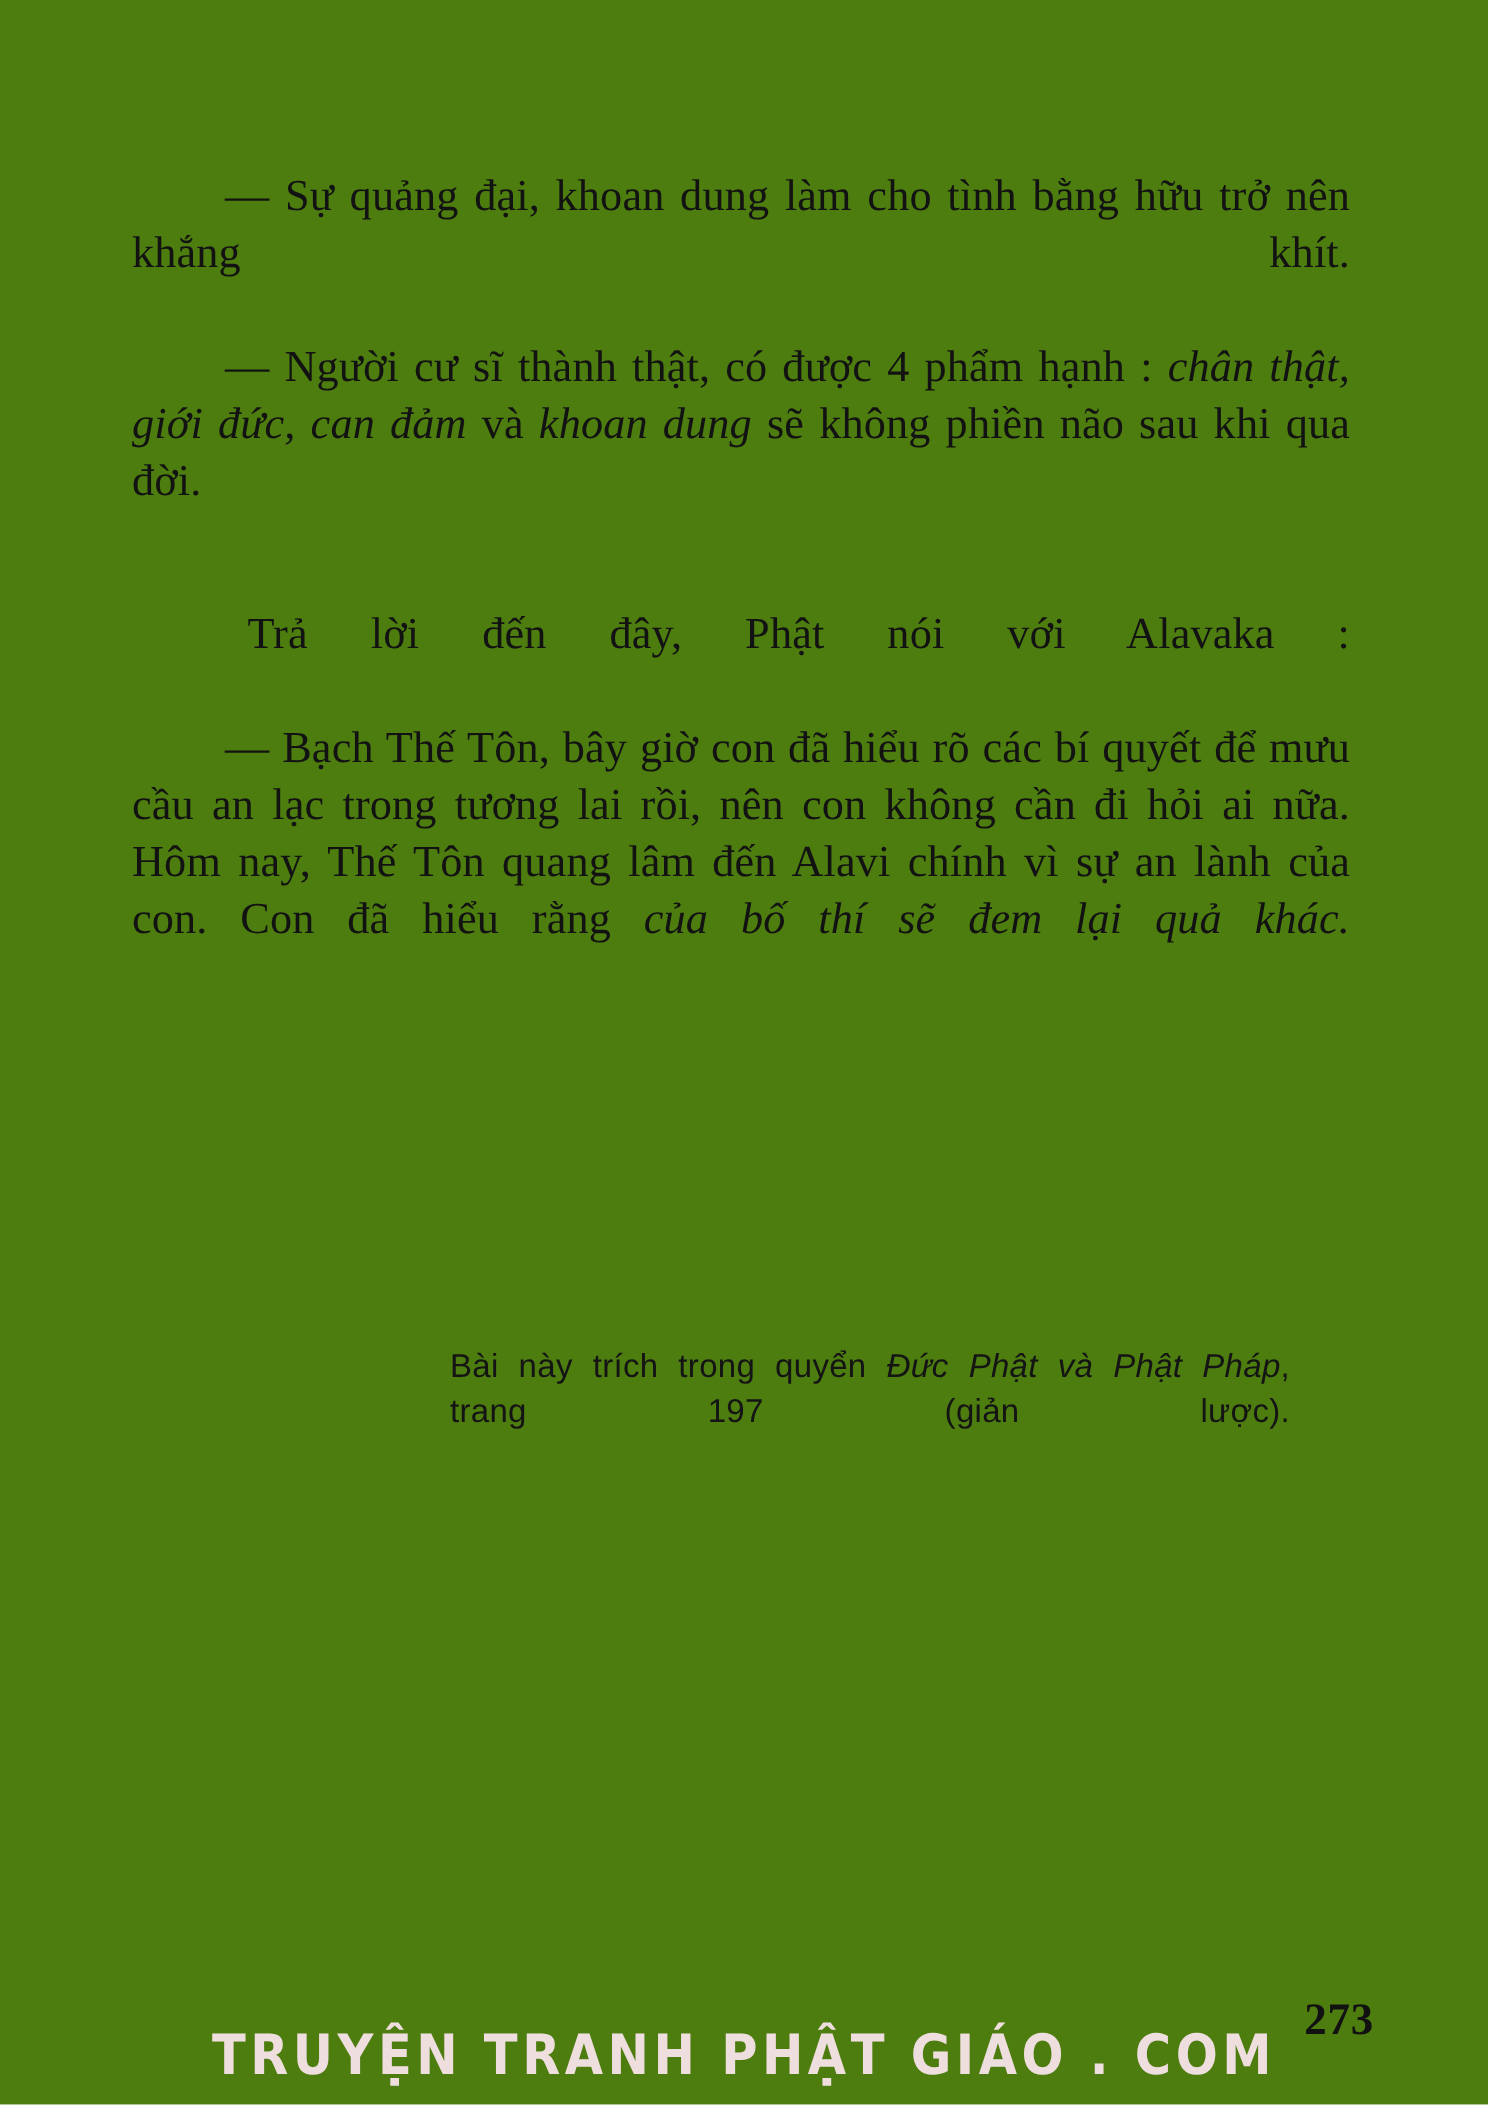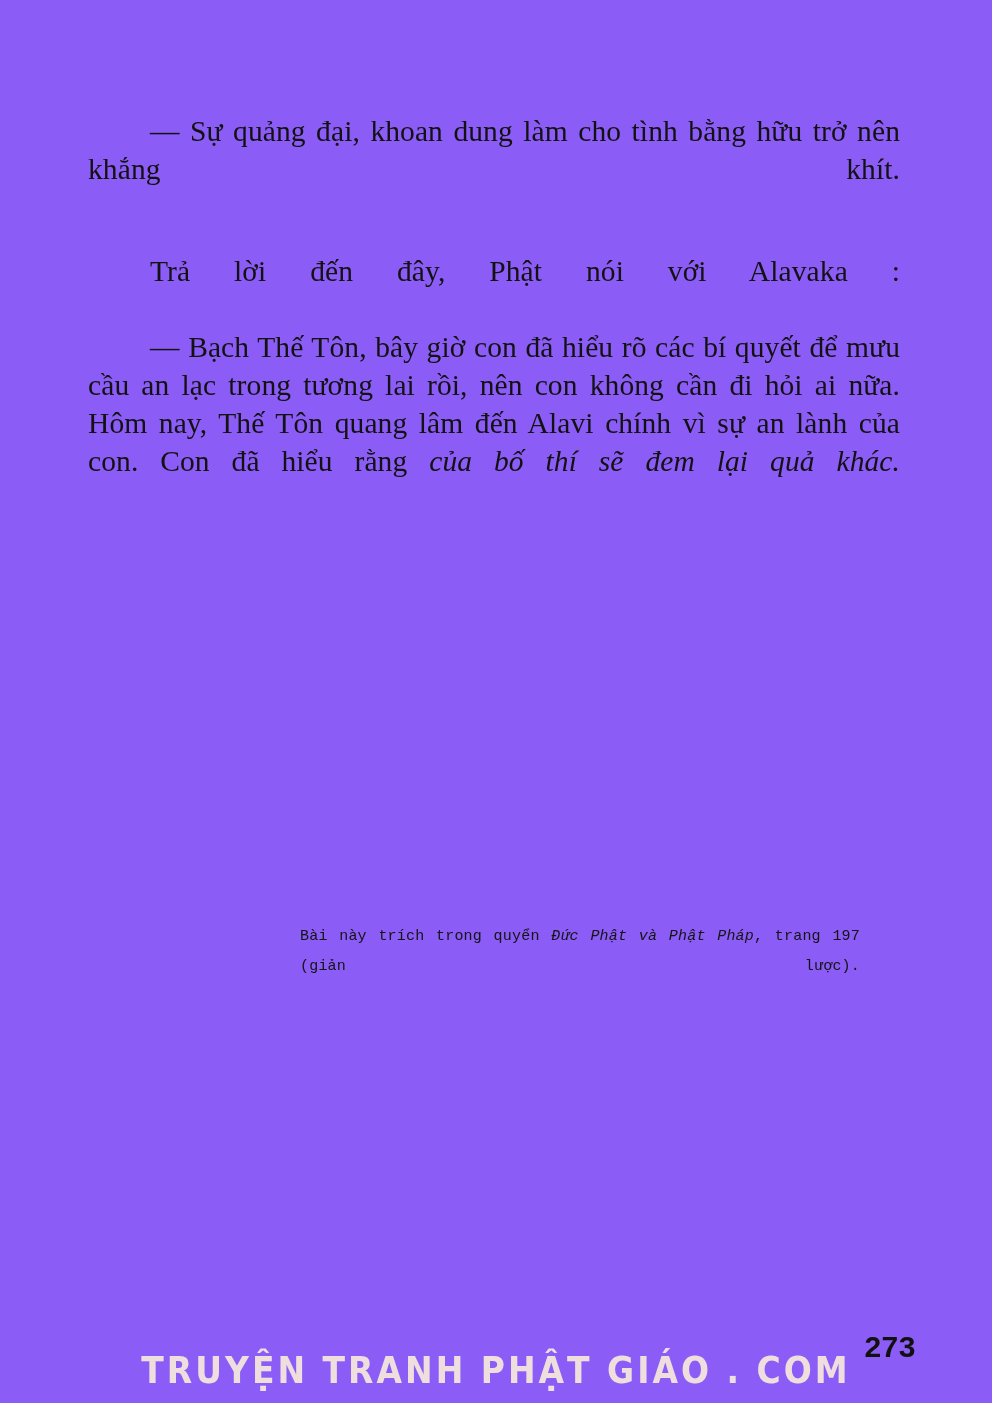--- a/index.html
+++ b/index.html
@@ -43,56 +43,57 @@
 
   
   .para:after {
     content: "";
     display: inline-block;
     width: 100%;
   }
 
   .para.gap-before {
     margin-top: 26px;
+    margin-left: 15px;
   }
 
   .para i, .para em {
     font-style: italic;
   }
 
   
   .footnote {
     position: absolute;
     left: 300px;
-    top: 922px;
+    top: 896px;
     width: 560px;
     margin: 0;
-    font-family: Liberation Mono, monospace;
-    font-size: 15px;
+    font-family: Liberation Sans, sans-serif;
+    font-size: 22px;
     line-height: 30px;
     color: #141414;
     text-align: justify;
     letter-spacing: 0.2px;
     word-spacing: 1px;
   }
   .footnote:after {
     content: "";
     display: inline-block;
     width: 100%;
   }
   .footnote i {
     font-style: italic;
   }
 
   
   .page-number {
     position: absolute;
     right: 76px;
     top: 1330px;
-    font-family: Liberation Sans, sans-serif;
+    font-family: Liberation Serif, serif;
     font-size: 30px;
     font-weight: 600;
     color: #111111;
     letter-spacing: 0.5px;
   }
 
   
   .watermark {
     position: absolute;
     left: 0;
@@ -106,24 +107,25 @@
     color: #efdede;
     transform: scaleY(1.12);
     transform-origin: center top;
     user-select: none;
     white-space: nowrap;
   }
 </style>
 </head>
 <body>
 
-<div class="page" style="background: #8b5cf6; color: rgb(18, 18, 18);">
+<div class="page" style="background: #4d7c0f; color: rgb(18, 18, 18);">
 
   <div class="textblock">
       <p class="para"><span>— Sự quảng đại, khoan dung làm cho tình bằng hữu trở nên khắng khít.</span></p>
+      <p class="para"><span>— Người cư sĩ thành thật, có được 4 phẩm hạnh : </span><i>chân thật, giới đức, can đảm</i><span> và </span><i>khoan dung</i><span> sẽ không phiền não sau khi qua đời.</span></p>
       <p class="para gap-before"><span>Trả lời đến đây, Phật nói với Alavaka :</span></p>
       <p class="para"><span>— Bạch Thế Tôn, bây giờ con đã hiểu rõ các bí quyết để mưu cầu an lạc trong tương lai rồi, nên con không cần đi hỏi ai nữa. Hôm nay, Thế Tôn quang lâm đến Alavi chính vì sự an lành của con. Con đã hiểu rằng </span><i>của bố thí sẽ đem lại quả khác.</i></p>
     </div>
 
   <p class="footnote"><span>Bài này trích trong quyển </span><i>Đức Phật và Phật Pháp</i><span>, trang 197 (giản lược).</span></p>
 
   <div class="page-number">273</div>
 
   <div class="watermark" style="color: rgb(239, 222, 222);">TRUYỆN TRANH PHẬT GIÁO . COM</div>
 

